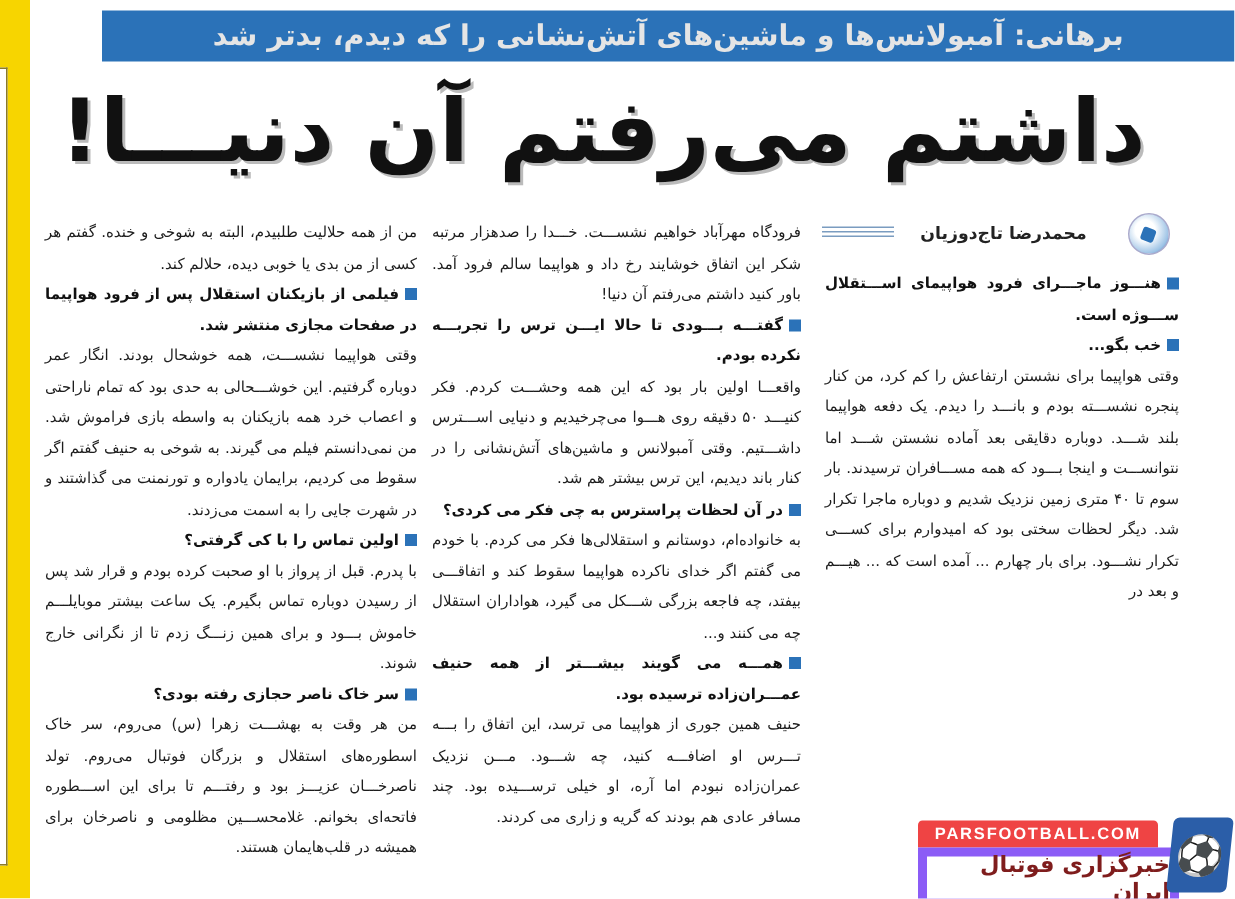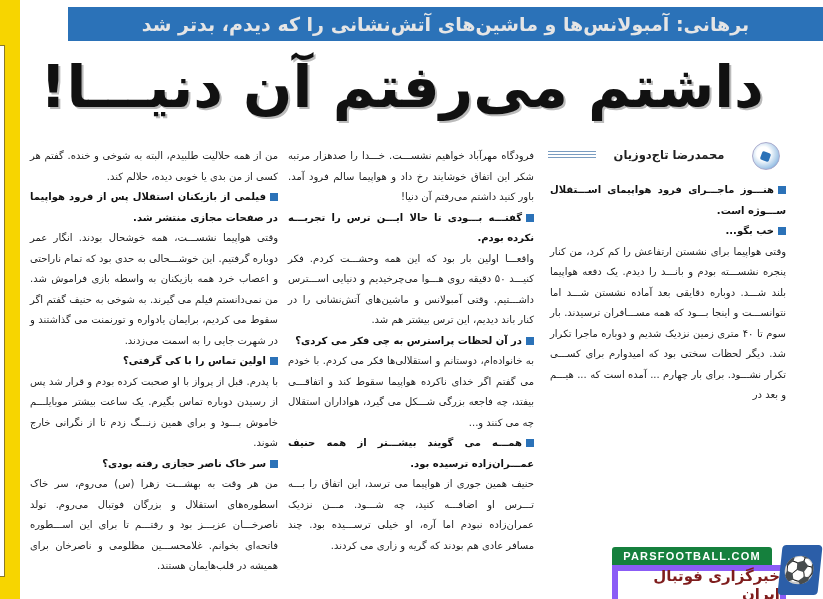--- a/index.html
+++ b/index.html
@@ -62,21 +62,21 @@
   }
   .col .lead::before { content:"○ "; }
   .col-right { left:550px; top:180px; width:236px; }
   .col-mid { left:288px; top:146px; width:246px; }
   .col-left { left:30px; top:146px; width:248px; }
   .watermark {
     position:absolute; left:612px; top:545px; width:210px; height:52px;
   }
   .wm-orange {
     position:absolute; left:0; top:2px; width:160px; height:18px;
-    background:#15803d; color:#fff; font-weight:bold; font-size:11px;
+    background:#ef4444; color:#fff; font-weight:bold; font-size:11px;
     letter-spacing:1.2px; display:flex; align-items:center; justify-content:center;
     border-radius:3px 3px 0 0;
     font-family:"Liberation Sans", sans-serif;
   }
   .wm-white {
     position:absolute; left:0; top:20px; width:162px; height:28px;
     background:#fff; border:6px solid #8b5cf6; border-radius:0 0 3px 3px;
     color:#7f1d1d; font-weight:bold; font-size:15px; direction:rtl;
     display:flex; align-items:center; justify-content:center;
   }

